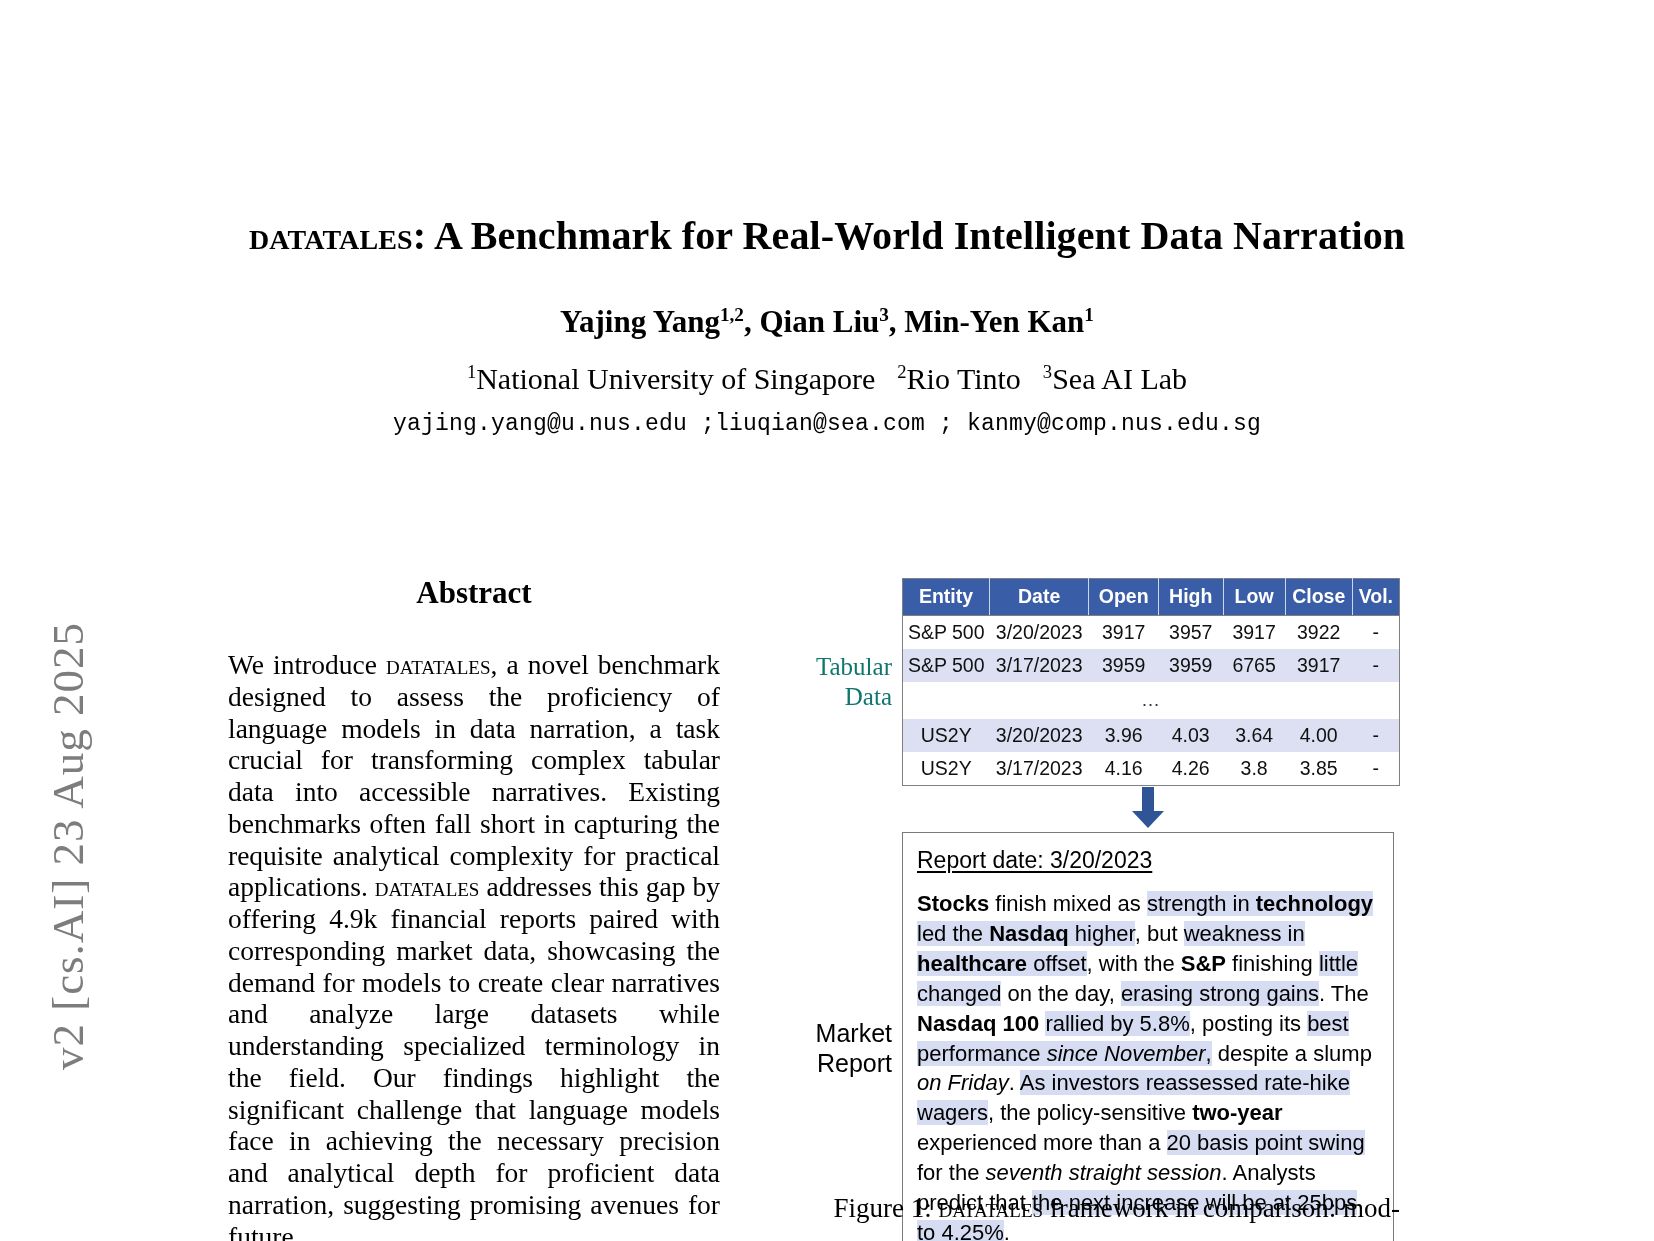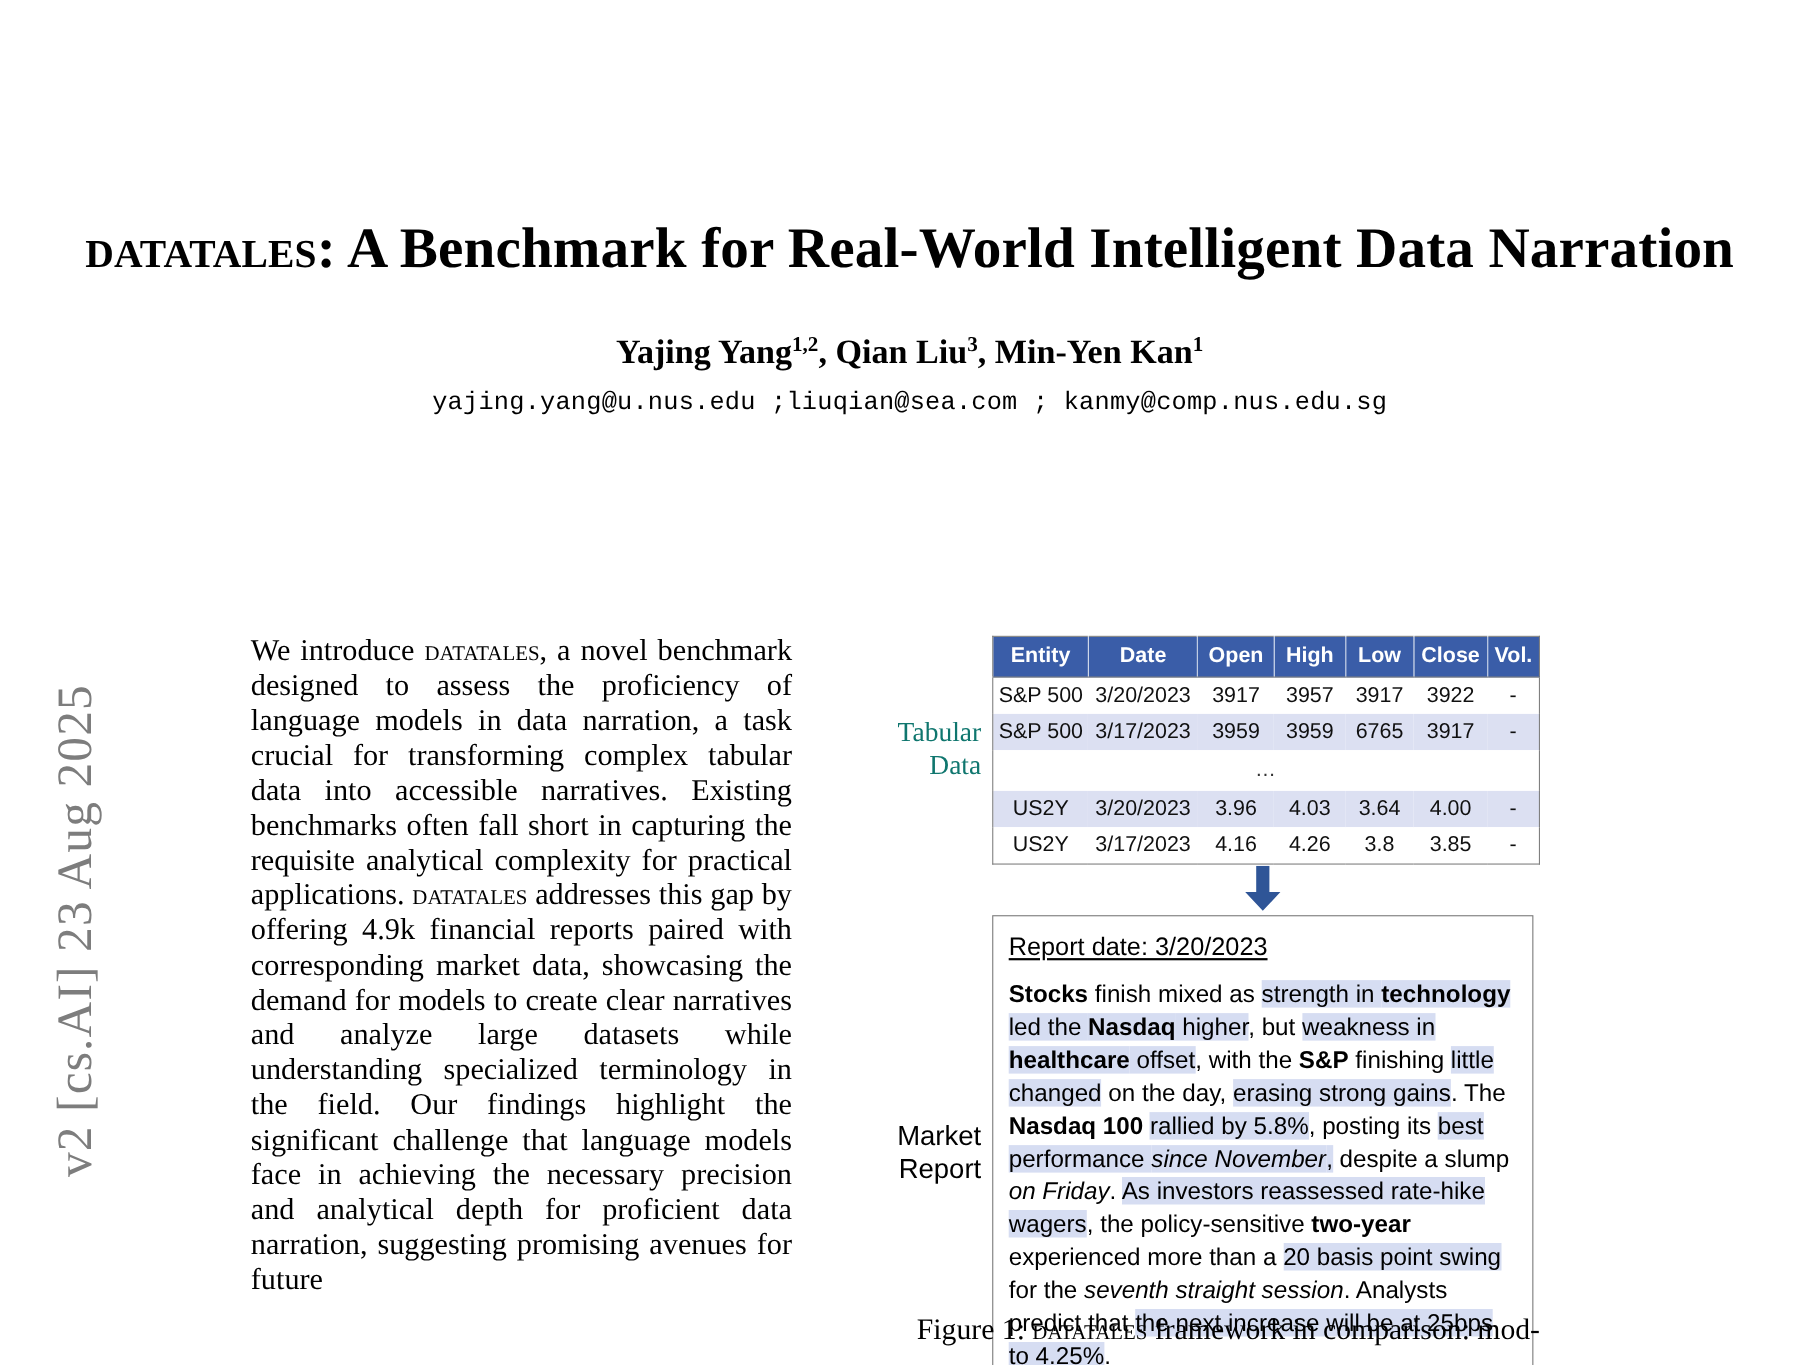--- a/index.html
+++ b/index.html
@@ -34,25 +34,25 @@
 
   
   #title-block {
     position: absolute;
     left: 0;
     top: 196px;
     width: 1654px;
     text-align: center;
   }
   #paper-title {
-    font-size: 52px;
+    font-size: 40px;
     font-weight: bold;
     letter-spacing: 0.1px;
     line-height: 1.2;
-    margin: 0;
+    margin: 16px;
   }
   .sc {
     font-variant: small-caps;
     text-transform: lowercase;
   }
   .sc::first-letter { text-transform: uppercase; }
 
   #authors-line {
     margin-top: 44px;
     font-size: 31px;
@@ -234,25 +234,29 @@
 
 <div id="title-block">
   <h1 id="paper-title">
     <span class="sc">DataTales</span><span>: A Benchmark for Real-World Intelligent Data Narration</span>
   </h1>
 
   <div id="authors-line">
     <span>Yajing Yang</span><sup class="mark">1,2</sup><span>, </span><span>Qian Liu</span><sup class="mark">3</sup><span>, </span><span>Min-Yen Kan</span><sup class="mark">1</sup>
   </div>
 
+  <div id="affiliations-line">
+    <sup class="mark">1</sup><span>National University of Singapore</span><span class="affil-gap"></span><sup class="mark">2</sup><span>Rio Tinto</span><span class="affil-gap"></span><sup class="mark">3</sup><span>Sea AI Lab</span>
+  </div>
 
   <div id="emails-line">yajing.yang@u.nus.edu ;liuqian@sea.com ;  kanmy@comp.nus.edu.sg</div>
 </div>
 
 <div id="left-column">
+  <div id="abstract-heading">Abstract</div>
   <p id="abstract-body">
     <span>We introduce </span><span class="sc">DataTales</span><span>, a novel benchmark designed to assess the proficiency of language models in data narration, a task crucial for transforming complex tabular data into accessible narratives. Existing benchmarks often fall short in capturing the requisite analytical complexity for practical applications. </span><span class="sc">DataTales</span><span> addresses this gap by offering 4.9k financial reports paired with corresponding market data, showcasing the demand for models to create clear narratives and analyze large datasets while understanding specialized terminology in the field. Our findings highlight the significant challenge that language models face in achieving the necessary precision and analytical depth for proficient data narration, suggesting promising avenues for future</span>
   </p>
 </div>
 
 <div id="right-column">
 
   <div id="figure-table-row">
     <div id="tabular-data-label">
       <div>Tabular</div>

